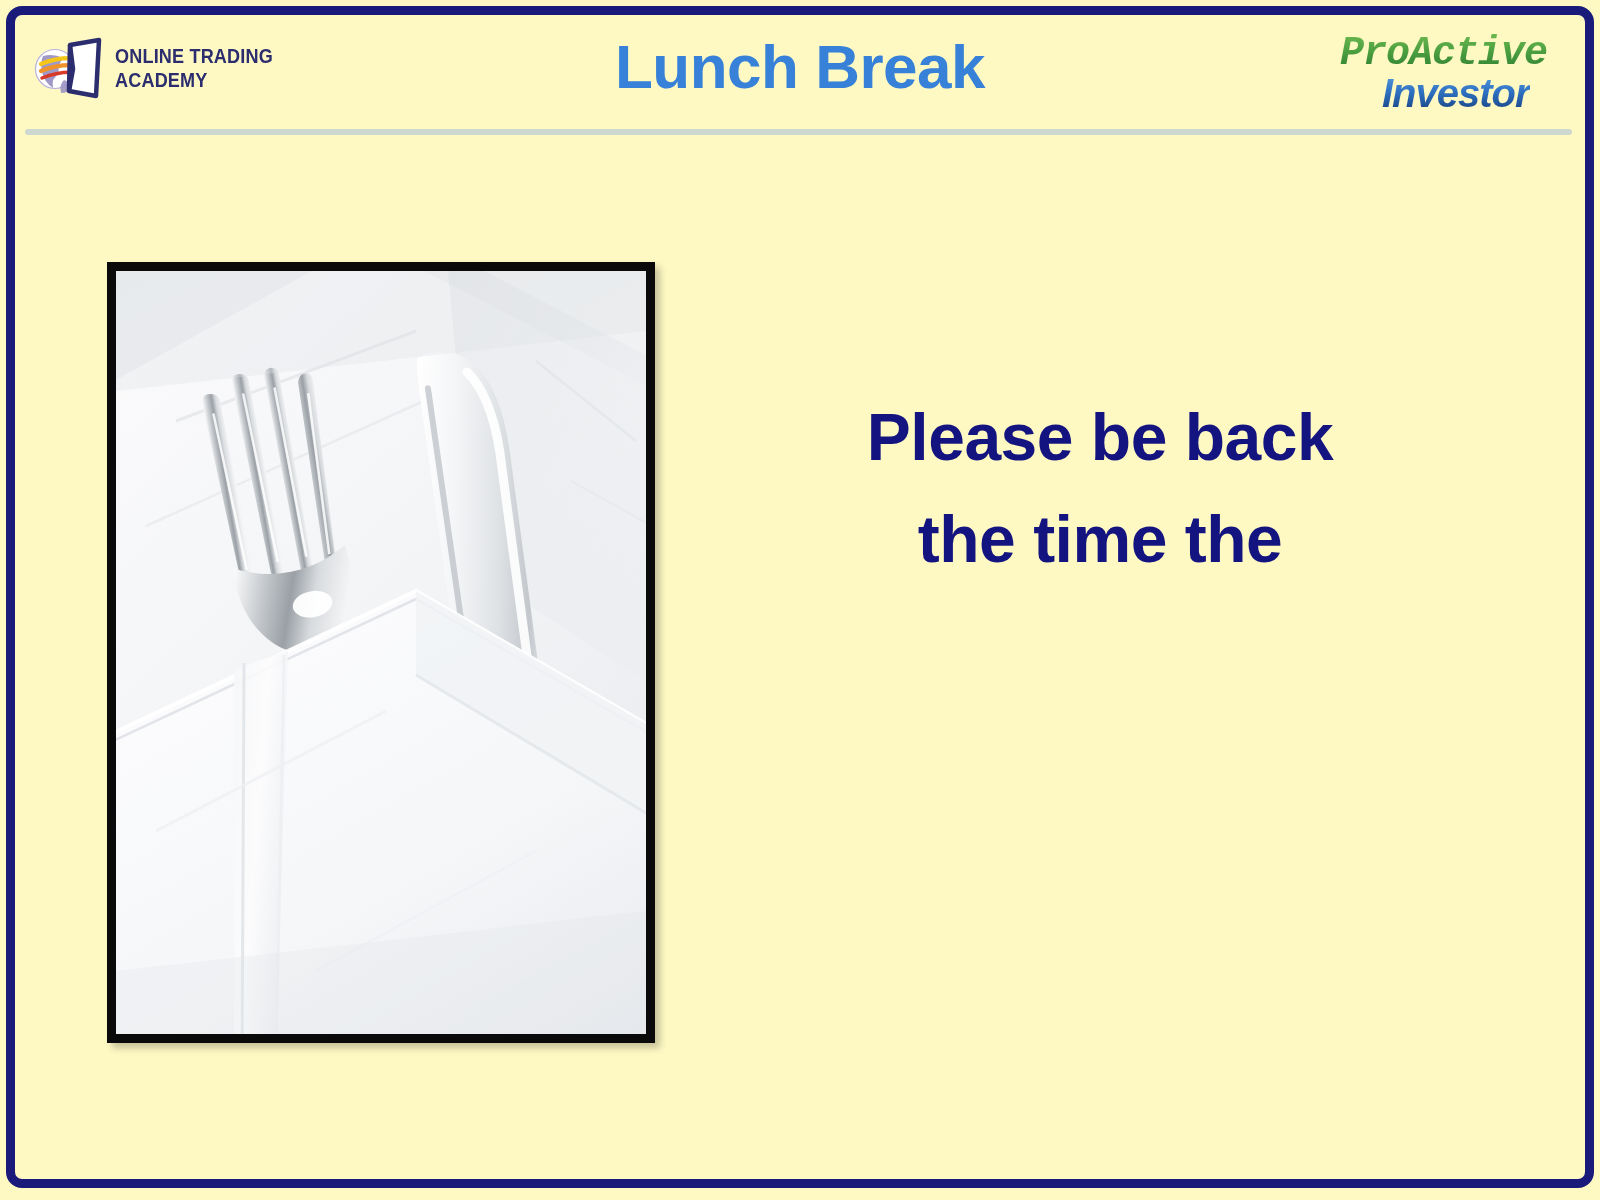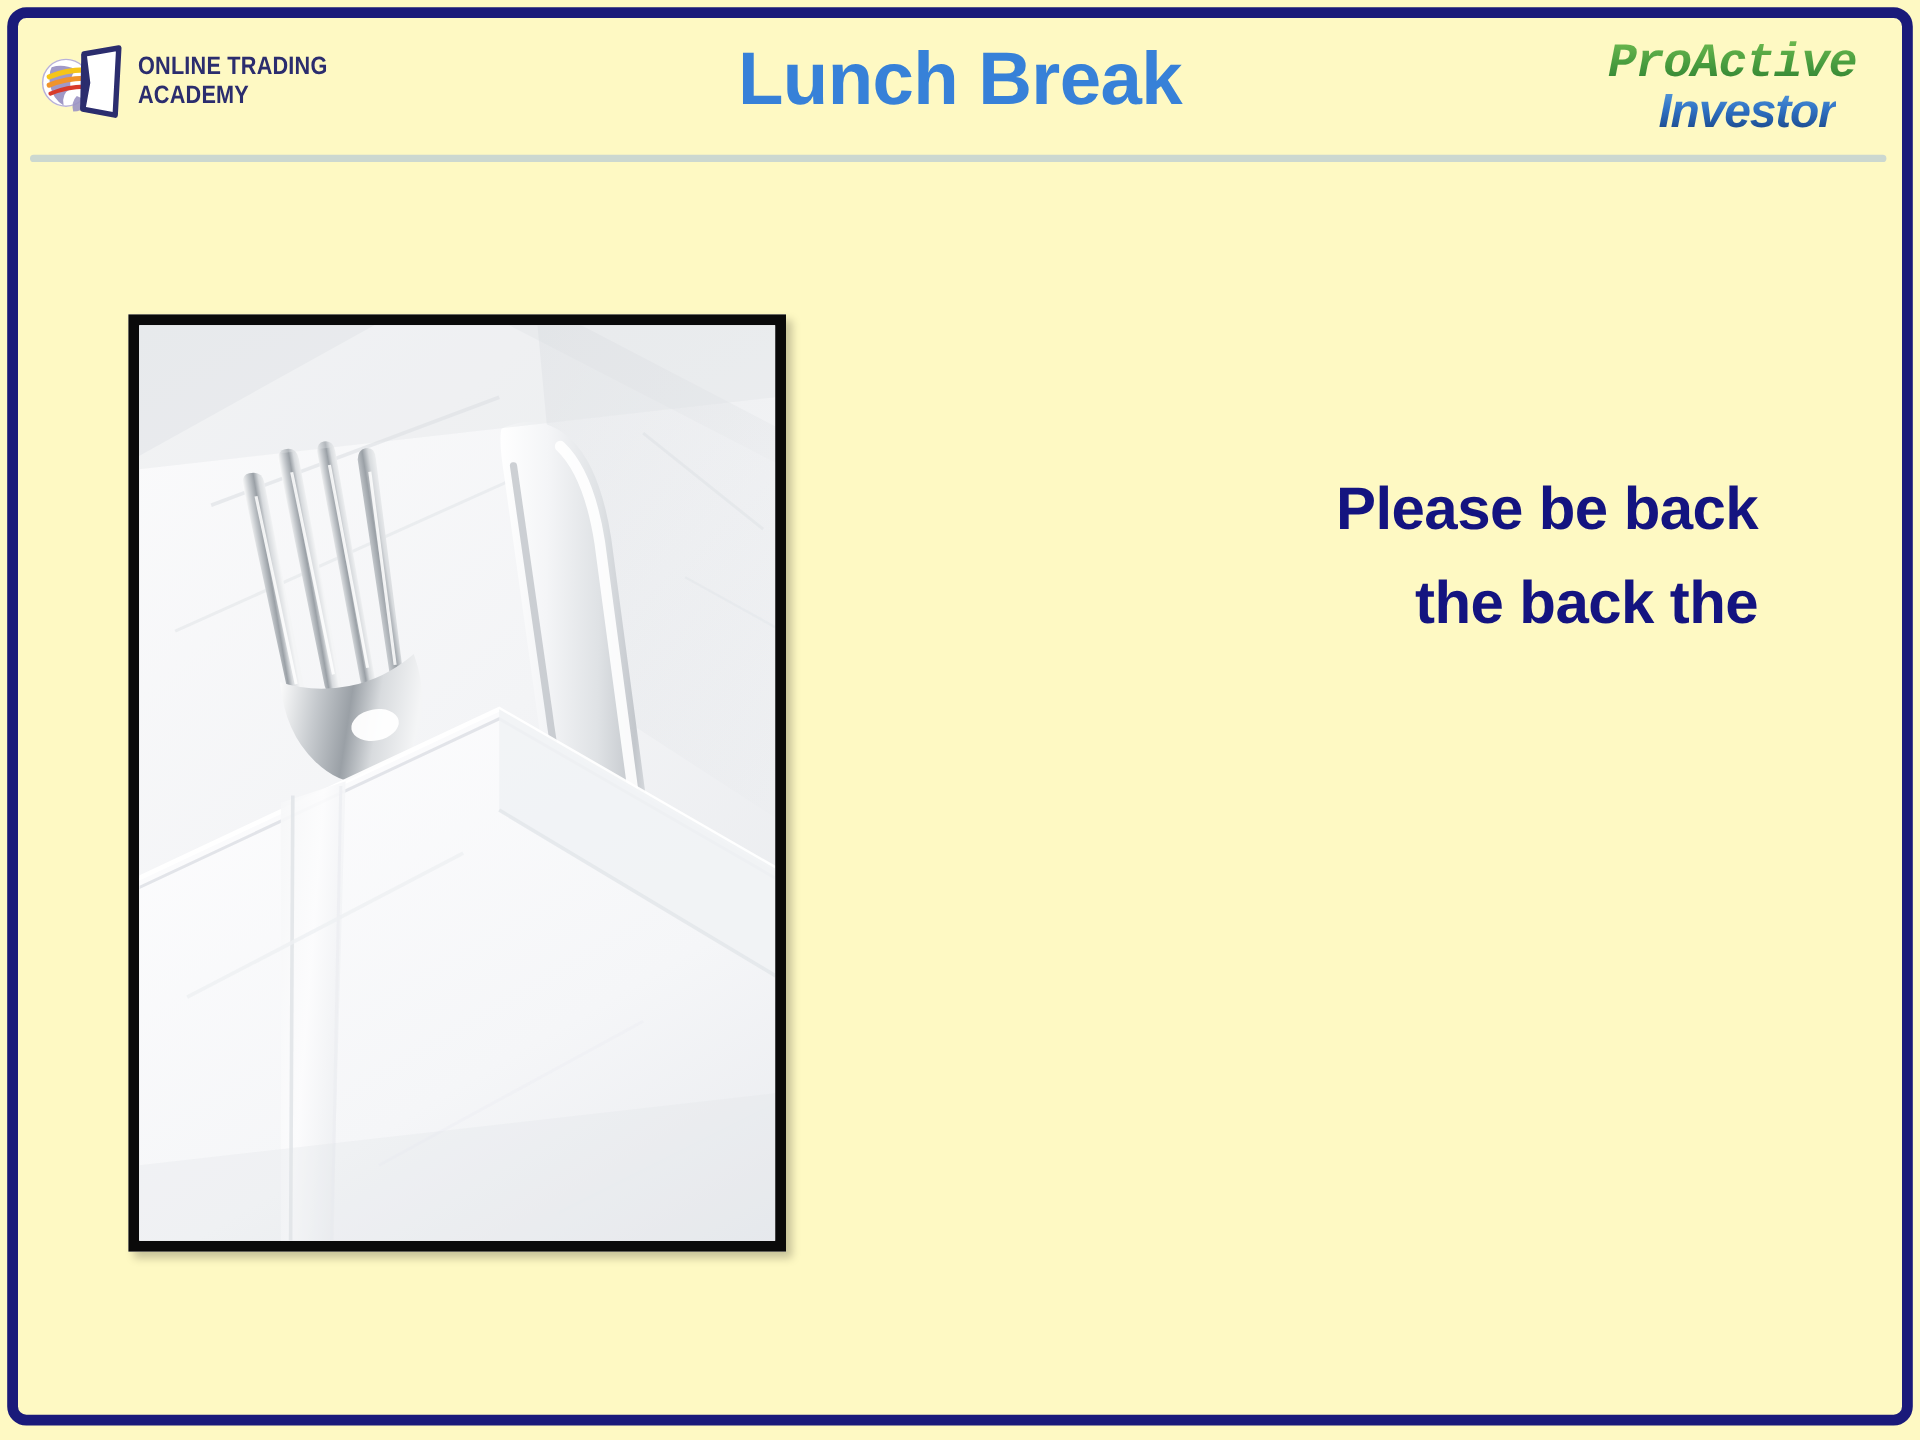--- a/index.html
+++ b/index.html
@@ -148,24 +148,24 @@
     background: #eef0f1;
   }
   .photo-svg { display: block; width: 100%; height: 100%; }
 
   
   .body-copy {
     position: absolute;
     left: 735px;
     top: 386px;
     width: 730px;
-    text-align: right;
+    text-align: center;
     color: #141480;
     font-weight: bold;
-    font-size: 50px;
+    font-size: 66px;
     line-height: 1.55;
     letter-spacing: -0.5px;
   }
   .body-copy .ln { display: block; }
 </style>
 </head>
 <body>
 
 <div class="slide">
 
@@ -313,16 +313,16 @@
 
         <rect x="0" y="0" width="530" height="763" fill="none"></rect>
         <path d="M0 0 L530 0 L530 60 L0 120 Z" fill="#dfe2e6" opacity="0.35"></path>
         <path d="M0 700 L530 640 L530 763 L0 763 Z" fill="#e2e5e9" opacity="0.3"></path>
       </svg>
     </div>
   </div>
 
   <div class="body-copy">
     <span class="ln">Please be back</span>
-    <span class="ln">the back the</span>
+    <span class="ln">the time the</span>
   </div>
 
 </div>
 
 </body></html>

